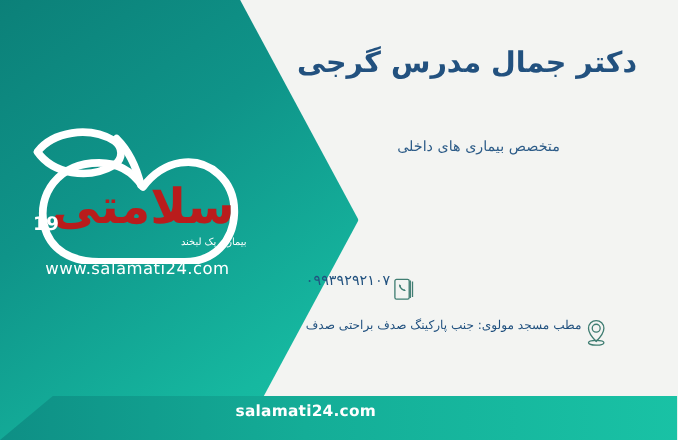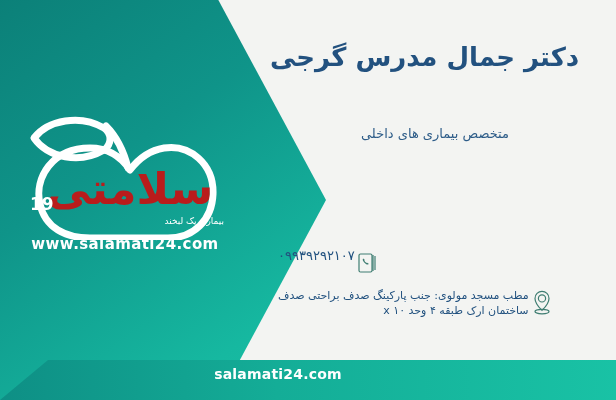--- a/index.html
+++ b/index.html
@@ -51,21 +51,21 @@
     position:absolute;right:0;left:0;top:6px;text-align:center;
     color:#ffffff;font-size:14px;font-weight:bold;letter-spacing:.2px;
     padding-right:60px;
   }
 
   
   .logo{position:absolute;left:18px;top:108px;width:214px;height:150px;}
   .logo svg{display:block;}
   .logo .url{
     position:absolute;left:0;right:0;top:127px;text-align:center;
-    color:#ffffff;font-size:15px;letter-spacing:.4px;font-weight:700;
+    color:#ffffff;font-size:15px;letter-spacing:.4px;font-weight:400;
   }
 
   
   .content{position:absolute;right:16px;top:0;width:330px;height:284px;direction:rtl;}
   .title{
     position:absolute;right:0;top:42px;width:100%;text-align:left;
     color:#22517f;font-size:26px;font-weight:bold;direction:rtl;
     white-space:nowrap;
   }
   .subtitle{
@@ -135,21 +135,20 @@
     <div class="row addrrow">
       <span class="ico">
         <svg width="22" height="28" viewBox="0 0 22 28" fill="none">
           <path d="M11 2.4 c-3.9 0-7 3.1-7 7 c0 5 7 12 7 12 s7-7 7-12 c0-3.9-3.1-7-7-7 Z" stroke="#3f7d72" stroke-width="1.2" fill="none"></path>
           <circle cx="11" cy="9.4" r="3.6" stroke="#3f7d72" stroke-width="1.2" fill="none"></circle>
           <ellipse cx="11" cy="22.6" rx="7" ry="2.2" stroke="#3f7d72" stroke-width="1.2" fill="none"></ellipse>
         </svg>
       </span>
       <span class="txt">
         <span>مطب مسجد مولوی: جنب پارکینگ صدف براحتی صدف</span><br>
-        <span>ساختمان ارک طبقه ۴ وحد ۱۰ x</span>
       </span>
     </div>
 
   </div>
 
   <div class="bottombar">
     <div class="site">salamati24.com</div>
   </div>
 
 </div>

